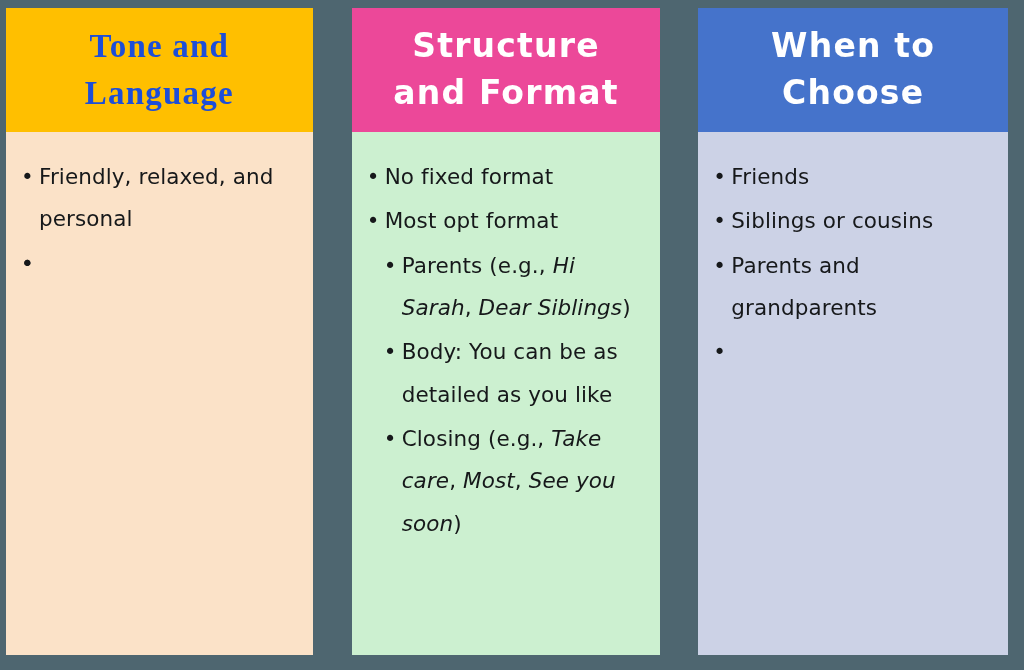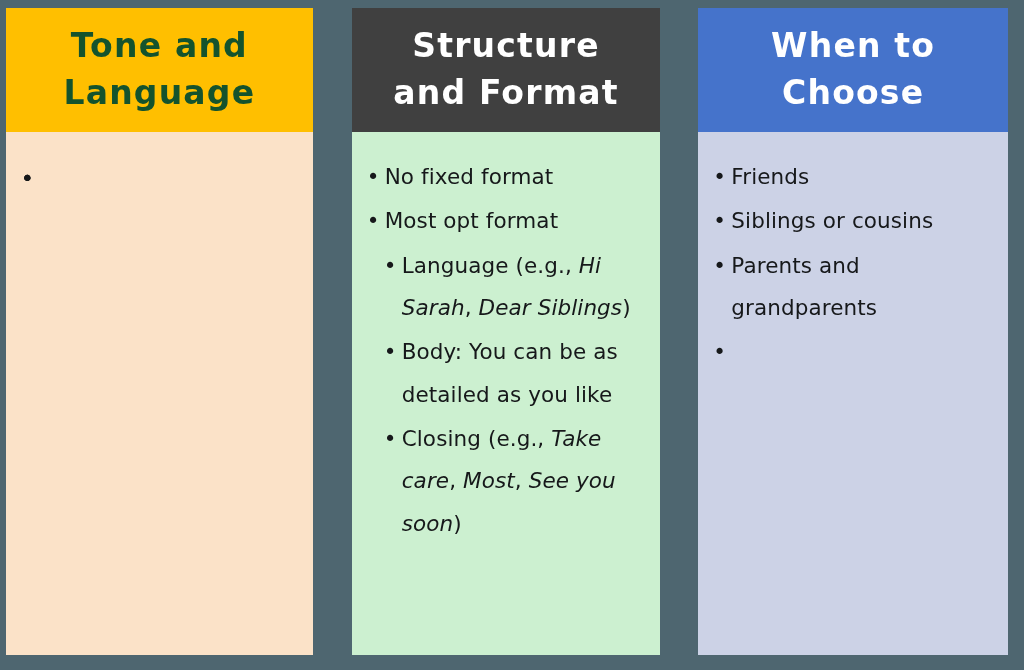--- a/index.html
+++ b/index.html
@@ -103,41 +103,41 @@
   }
 
   
 </style>
 </head>
 <body>
 
 <div id="board" style="background: rgb(78, 102, 112);">
     <div class="card card-0">
       <div class="card-head" style="background: rgb(255, 191, 0);">
-        <h2 class="card-title" style="color: #14532d;">Tone and
+        <h2 class="card-title" style="color: #1d4ed8; font-family: Liberation Serif, serif;">Tone and
 Language</h2>
       </div>
       <div class="card-body" style="background: rgb(251, 226, 200);">
         <ul class="bullets">
-          <li style="color: rgb(22, 24, 26);"><span class="bullet-dot">•</span></li>
+          <li style="color: rgb(22, 24, 26);"><span class="bullet-dot">•</span><span>Friendly, relaxed, and personal</span></li>
           <li style="color: rgb(22, 24, 26);"><span class="bullet-dot">•</span></li>
           <li style="color: rgb(22, 24, 26);"><span class="bullet-dot">•</span></li>
         </ul>
       </div>
     </div>
     <div class="card card-1">
-      <div class="card-head" style="background: #404040;">
+      <div class="card-head" style="background: #ec4899;">
         <h2 class="card-title" style="color: rgb(255, 255, 255);">Structure
 and Format</h2>
       </div>
       <div class="card-body" style="background: rgb(204, 240, 208);">
         <ul class="bullets">
           <li style="color: rgb(22, 24, 26);"><span class="bullet-dot">•</span><span>No fixed format</span></li>
           <li style="color: rgb(22, 24, 26);"><span class="bullet-dot">•</span><span>Most opt format</span></li>
-          <li class="nested" style="color: rgb(22, 24, 26);"><span class="bullet-dot">•</span><span><span>Language (e.g., </span><span class="em">Hi Sarah</span><span>, </span><span class="em">Dear Siblings</span><span>)</span></span></li>
+          <li class="nested" style="color: rgb(22, 24, 26);"><span class="bullet-dot">•</span><span><span>Parents (e.g., </span><span class="em">Hi Sarah</span><span>, </span><span class="em">Dear Siblings</span><span>)</span></span></li>
           <li class="nested" style="color: rgb(22, 24, 26);"><span class="bullet-dot">•</span><span>Body: You can be as detailed as you like</span></li>
           <li class="nested" style="color: rgb(22, 24, 26);"><span class="bullet-dot">•</span><span><span>Closing (e.g., </span><span class="em">Take care</span><span>, </span><span class="em">Most</span><span>, </span><span class="em">See you soon</span><span>)</span></span></li>
         </ul>
       </div>
     </div>
     <div class="card card-2">
       <div class="card-head" style="background: rgb(69, 115, 203);">
         <h2 class="card-title" style="color: rgb(255, 255, 255);">When to
 Choose</h2>
       </div>

